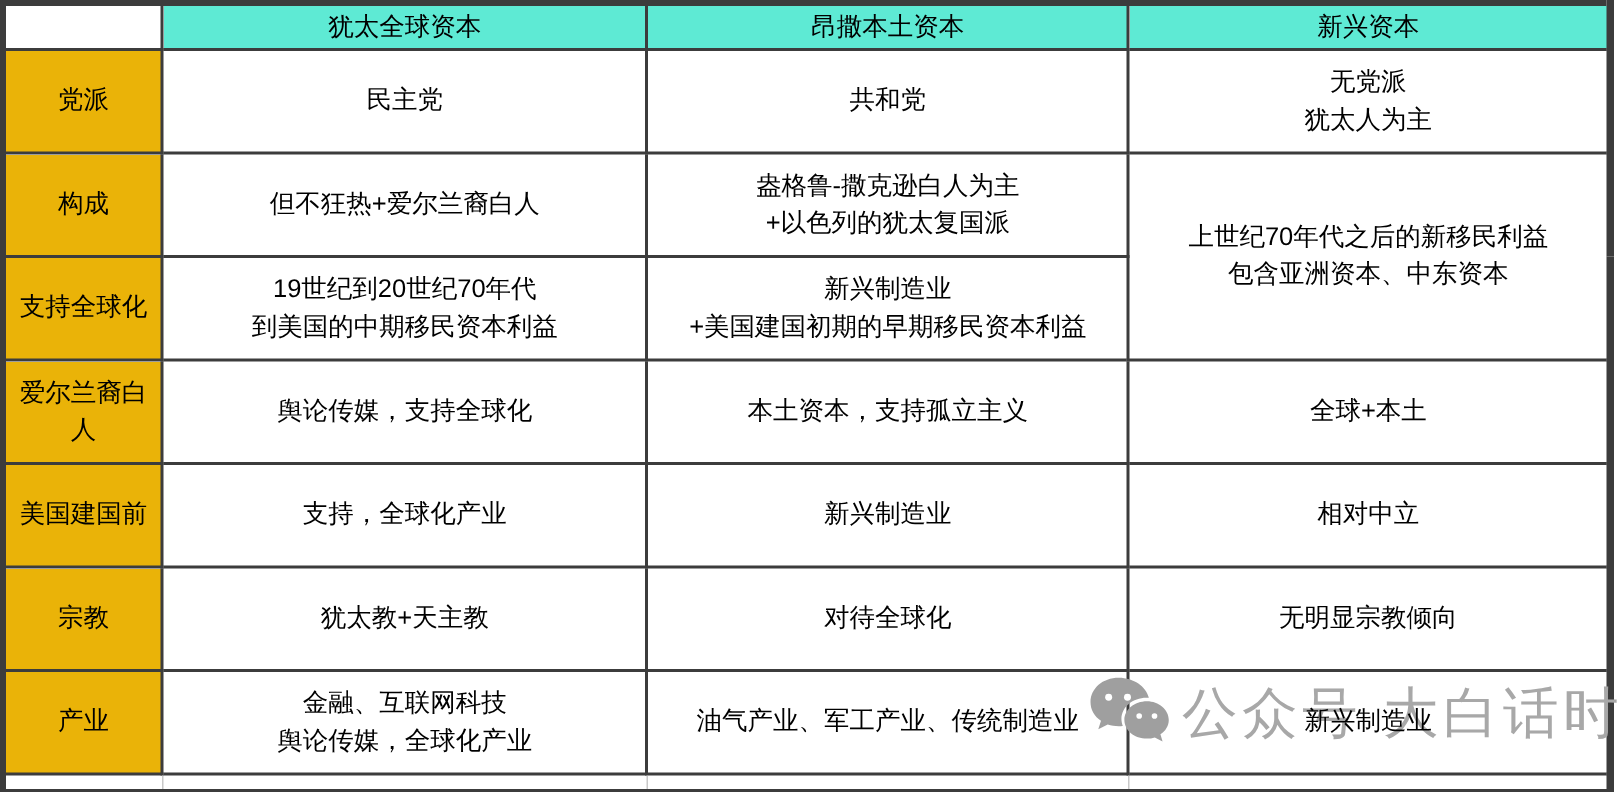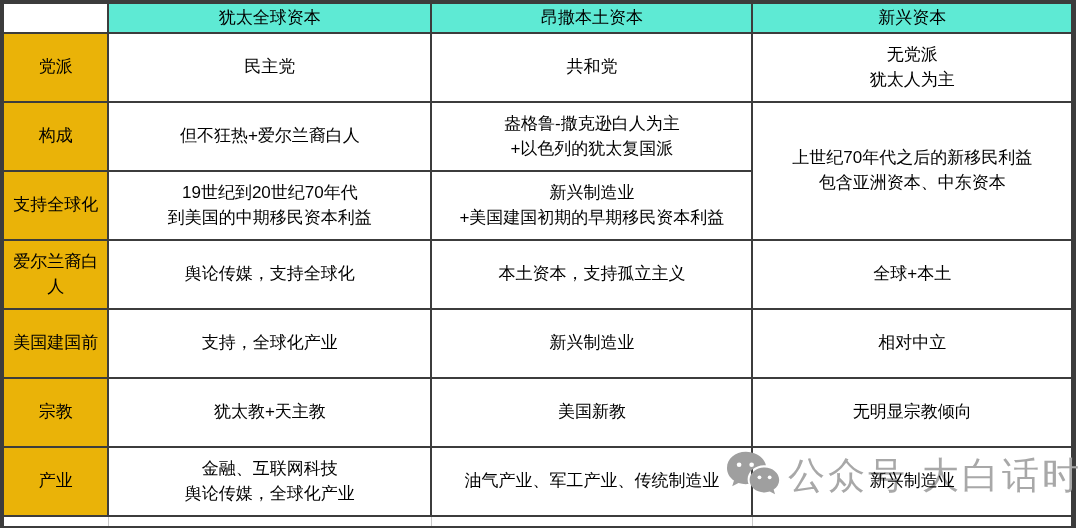--- a/index.html
+++ b/index.html
@@ -129,21 +129,21 @@
     <tr class="data-row">
       <td class="row-head">美国建国前</td>
       <td class="cell">支持，全球化产业</td>
       <td class="cell">新兴制造业</td>
       <td class="cell">相对中立</td>
     </tr>
 
     <tr class="data-row">
       <td class="row-head">宗教</td>
       <td class="cell">犹太教+天主教</td>
-      <td class="cell">美国新教</td>
+      <td class="cell">对待全球化</td>
       <td class="cell">无明显宗教倾向</td>
     </tr>
 
     <tr class="data-row">
       <td class="row-head">产业</td>
       <td class="cell">金融、互联网科技
 舆论传媒，全球化产业</td>
       <td class="cell"><span class="above-wm">油气产业、军工产业、传统制造业</span></td>
       <td class="cell"><span class="above-wm">新兴制造业</span></td>
     </tr>

